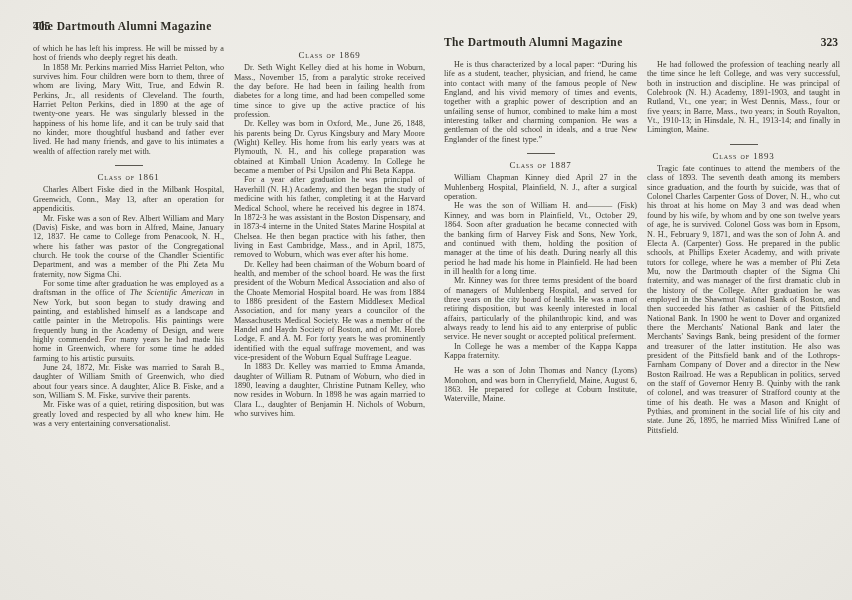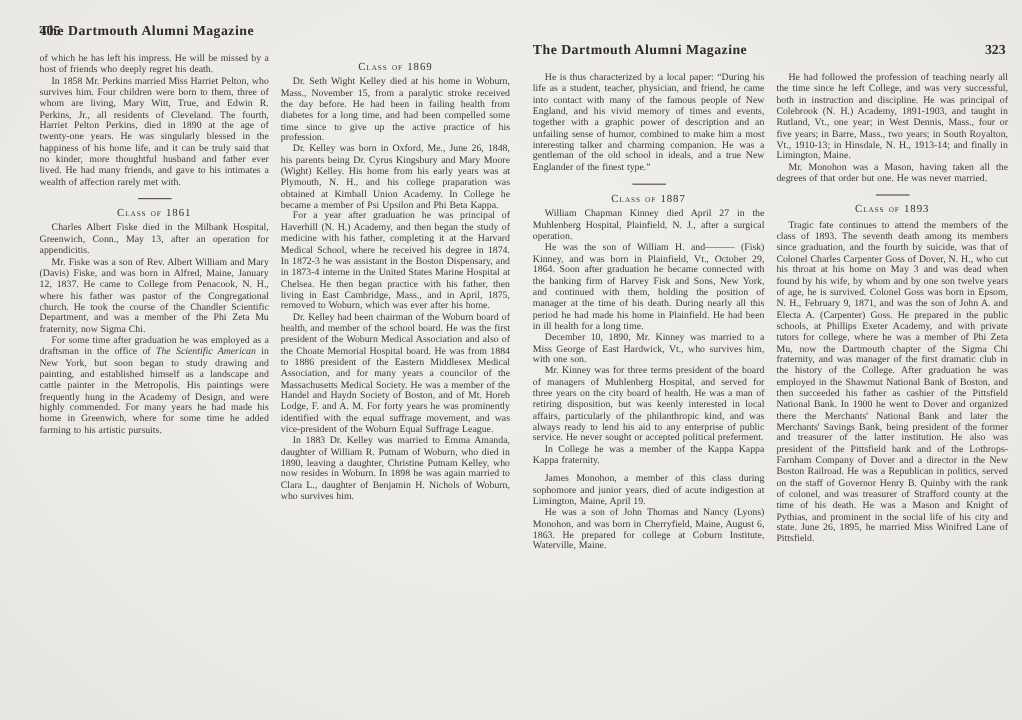--- a/index.html
+++ b/index.html
@@ -60,20 +60,22 @@
   </div>
   <div class="cols">
       <div class="col">
         <p class="noindent"><span>of which he has left his impress. He will be missed by a host of friends who deeply regret his death.</span></p>
         <p><span>In 1858 Mr. Perkins married Miss Harriet Pelton, who survives him. Four children were born to them, three of whom are living, Mary Witt, True, and Edwin R. Perkins, Jr., all residents of Cleveland. The fourth, Harriet Pelton Perkins, died in 1890 at the age of twenty-one years. He was singularly blessed in the happiness of his home life, and it can be truly said that no kinder, more thoughtful husband and father ever lived. He had many friends, and gave to his intimates a wealth of affection rarely met with.</span></p>
         <div class="rule"></div>
         <div class="heading">Class of 1861</div>
         <p><span>Charles Albert Fiske died in the Milbank Hospital, Greenwich, Conn., May 13, after an operation for appendicitis.</span></p>
         <p><span>Mr. Fiske was a son of Rev. Albert William and Mary (Davis) Fiske, and was born in Alfred, Maine, January 12, 1837. He came to College from Penacook, N. H., where his father was pastor of the Congregational church. He took the course of the Chandler Scientific Department, and was a member of the Phi Zeta Mu fraternity, now Sigma Chi.</span></p>
         <p><span>For some time after graduation he was employed as a draftsman in the office of </span><i>The Scientific American</i><span> in New York, but soon began to study drawing and painting, and established himself as a landscape and cattle painter in the Metropolis. His paintings were frequently hung in the Academy of Design, and were highly commended. For many years he had made his home in Greenwich, where for some time he added farming to his artistic pursuits.</span></p>
+        <p><span>June 24, 1872, Mr. Fiske was married to Sarah B., daughter of William Smith of Greenwich, who died about four years since. A daughter, Alice B. Fiske, and a son, William S. M. Fiske, survive their parents.</span></p>
+        <p><span>Mr. Fiske was of a quiet, retiring disposition, but was greatly loved and respected by all who knew him. He was a very entertaining conversationalist.</span></p>
       </div>
       <div class="col">
         <div class="heading">Class of 1869</div>
         <p><span>Dr. Seth Wight Kelley died at his home in Woburn, Mass., November 15, from a paralytic stroke received the day before. He had been in failing health from diabetes for a long time, and had been compelled some time since to give up the active practice of his profession.</span></p>
         <p><span>Dr. Kelley was born in Oxford, Me., June 26, 1848, his parents being Dr. Cyrus Kingsbury and Mary Moore (Wight) Kelley. His home from his early years was at Plymouth, N. H., and his college praparation was obtained at Kimball Union Academy. In College he became a member of Psi Upsilon and Phi Beta Kappa.</span></p>
         <p><span>For a year after graduation he was principal of Haverhill (N. H.) Academy, and then began the study of medicine with his father, completing it at the Harvard Medical School, where he received his degree in 1874. In 1872-3 he was assistant in the Boston Dispensary, and in 1873-4 interne in the United States Marine Hospital at Chelsea. He then began practice with his father, then living in East Cambridge, Mass., and in April, 1875, removed to Woburn, which was ever after his home.</span></p>
         <p><span>Dr. Kelley had been chairman of the Woburn board of health, and member of the school board. He was the first president of the Woburn Medical Association and also of the Choate Memorial Hospital board. He was from 1884 to 1886 president of the Eastern Middlesex Medical Association, and for many years a councilor of the Massachusetts Medical Society. He was a member of the Handel and Haydn Society of Boston, and of Mt. Horeb Lodge, F. and A. M. For forty years he was prominently identified with the equal suffrage movement, and was vice-president of the Woburn Equal Suffrage League.</span></p>
         <p><span>In 1883 Dr. Kelley was married to Emma Amanda, daughter of William R. Putnam of Woburn, who died in 1890, leaving a daughter, Christine Putnam Kelley, who now resides in Woburn. In 1898 he was again married to Clara L., daughter of Benjamin H. Nichols of Woburn, who survives him.</span></p>
       </div>
     </div>
@@ -84,28 +86,25 @@
     <div class="header-title">The Dartmouth Alumni Magazine</div>
     <span class="pagenum pn-right">323</span>
   </div>
   <div class="cols">
       <div class="col">
         <p><span>He is thus characterized by a local paper: “During his life as a student, teacher, physician, and friend, he came into contact with many of the famous people of New England, and his vivid memory of times and events, together with a graphic power of description and an unfailing sense of humor, combined to make him a most interesting talker and charming companion. He was a gentleman of the old school in ideals, and a true New Englander of the finest type.”</span></p>
         <div class="rule"></div>
         <div class="heading">Class of 1887</div>
         <p><span>William Chapman Kinney died April 27 in the Muhlenberg Hospital, Plainfield, N. J., after a surgical operation.</span></p>
         <p><span>He was the son of William H. and——— (Fisk) Kinney, and was born in Plainfield, Vt., October 29, 1864. Soon after graduation he became connected with the banking firm of Harvey Fisk and Sons, New York, and continued with them, holding the position of manager at the time of his death. During nearly all this period he had made his home in Plainfield. He had been in ill health for a long time.</span></p>
-        <p><span>December 10, 1890, Mr. Kinney was married to a Miss George of East Hardwick, Vt., who survives him, with one son.</span></p>
         <p><span>Mr. Kinney was for three terms president of the board of managers of Muhlenberg Hospital, and served for three years on the city board of health. He was a man of retiring disposition, but was keenly interested in local affairs, particularly of the philanthropic kind, and was always ready to lend his aid to any enterprise of public service. He never sought or accepted political preferment.</span></p>
         <p><span>In College he was a member of the Kappa Kappa Kappa fraternity.</span></p>
         <div class="spacer"></div>
-        <p><span>James Monohon, a member of this class during sophomore and junior years, died of acute indigestion at Limington, Maine, April 19.</span></p>
         <p><span>He was a son of John Thomas and Nancy (Lyons) Monohon, and was born in Cherryfield, Maine, August 6, 1863. He prepared for college at Coburn Institute, Waterville, Maine.</span></p>
       </div>
       <div class="col">
         <p><span>He had followed the profession of teaching nearly all the time since he left College, and was very successful, both in instruction and discipline. He was principal of Colebrook (N. H.) Academy, 1891-1903, and taught in Rutland, Vt., one year; in West Dennis, Mass., four or five years; in Barre, Mass., two years; in South Royalton, Vt., 1910-13; in Hinsdale, N. H., 1913-14; and finally in Limington, Maine.</span></p>
-        <p><span>Mr. Monohon was a Mason, having taken all the degrees of that order but one. He was never married.</span></p>
         <div class="rule"></div>
         <div class="heading">Class of 1893</div>
         <p><span>Tragic fate continues to attend the members of the class of 1893. The seventh death among its members since graduation, and the fourth by suicide, was that of Colonel Charles Carpenter Goss of Dover, N. H., who cut his throat at his home on May 3 and was dead when found by his wife, by whom and by one son twelve years of age, he is survived. Colonel Goss was born in Epsom, N. H., February 9, 1871, and was the son of John A. and Electa A. (Carpenter) Goss. He prepared in the public schools, at Phillips Exeter Academy, and with private tutors for college, where he was a member of Phi Zeta Mu, now the Dartmouth chapter of the Sigma Chi fraternity, and was manager of the first dramatic club in the history of the College. After graduation he was employed in the Shawmut National Bank of Boston, and then succeeded his father as cashier of the Pittsfield National Bank. In 1900 he went to Dover and organized there the Merchants' National Bank and later the Merchants' Savings Bank, being president of the former and treasurer of the latter institution. He also was president of the Pittsfield bank and of the Lothrops-Farnham Company of Dover and a director in the New Boston Railroad. He was a Republican in politics, served on the staff of Governor Henry B. Quinby with the rank of colonel, and was treasurer of Strafford county at the time of his death. He was a Mason and Knight of Pythias, and prominent in the social life of his city and state. June 26, 1895, he married Miss Winifred Lane of Pittsfield.</span></p>
       </div>
     </div>
 </div>
 
 </body></html>

